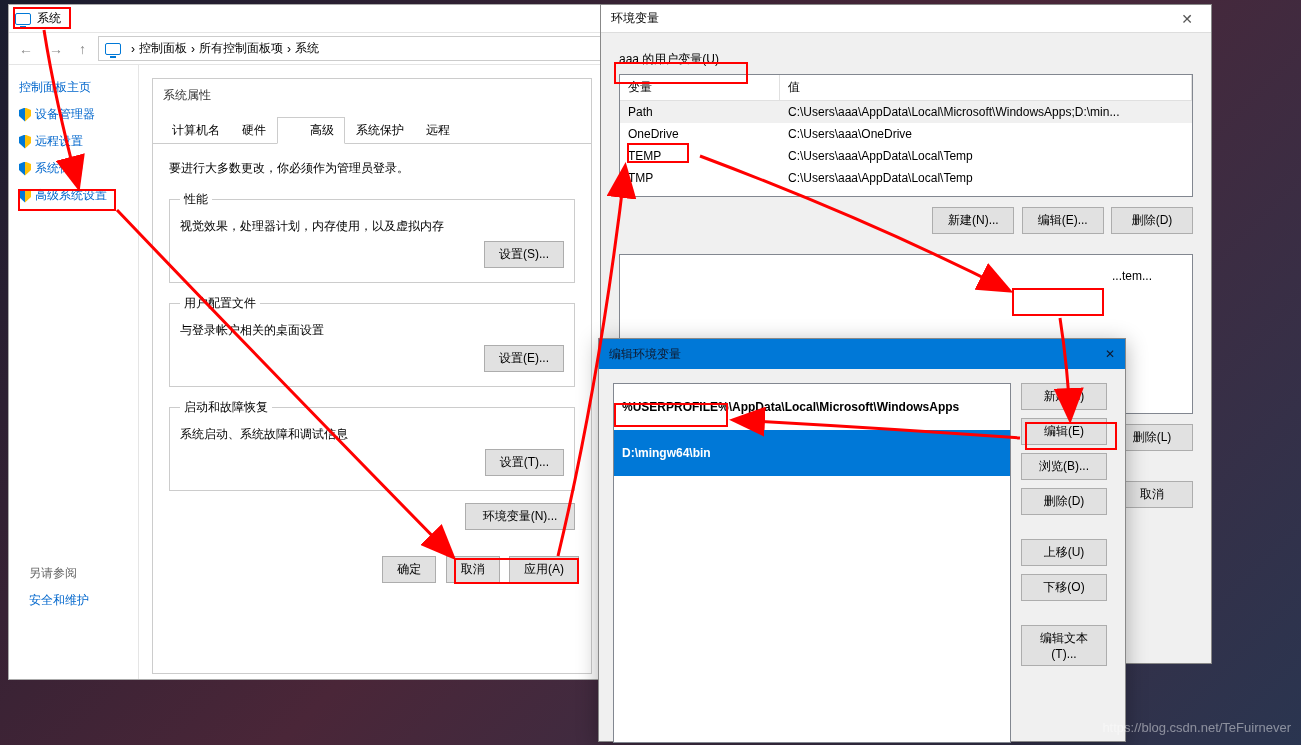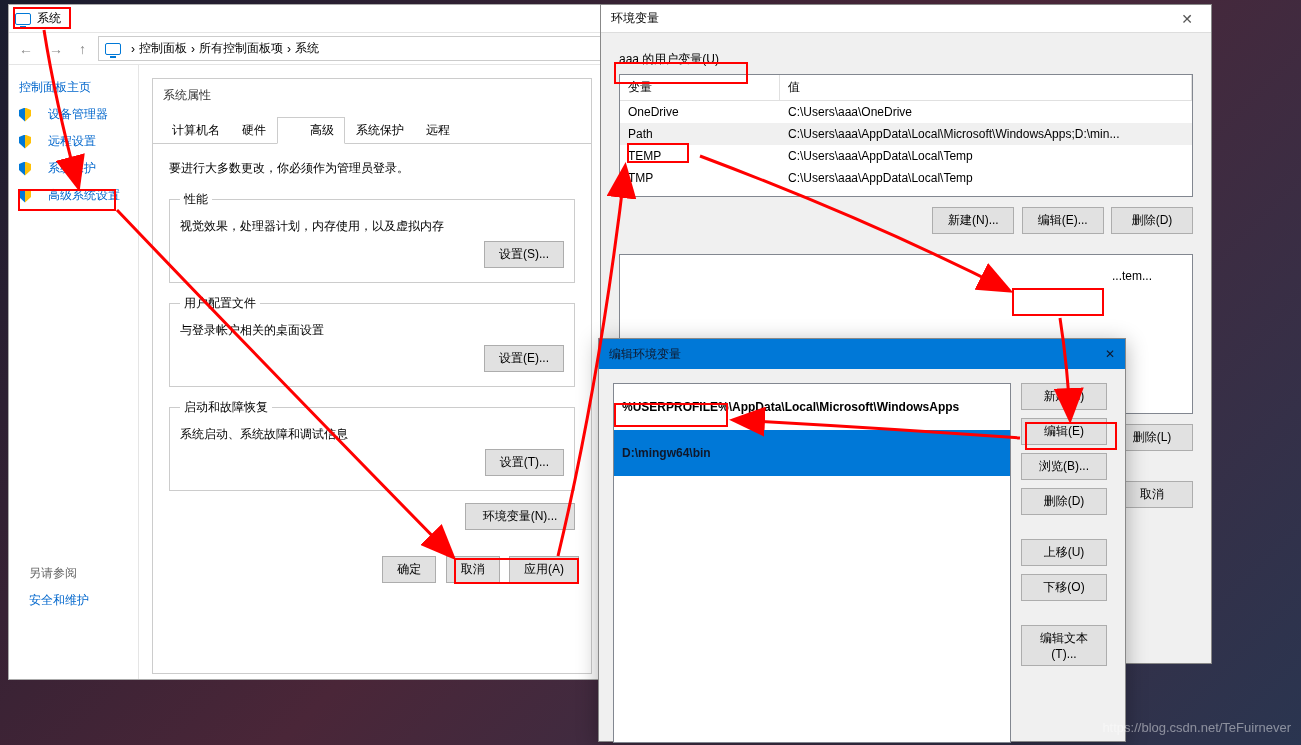--- a/index.html
+++ b/index.html
@@ -62,21 +62,21 @@
       display: flex;
       height: calc(100% - 60px);
     }
     .sidebar {
       width: 130px;
       padding: 14px 10px;
       border-right: 1px solid #e5e5e5;
     }
     .sidebar a { display: block; margin-bottom: 10px; text-decoration: none; }
     .sidebar .hdr { color: #0066cc; }
-    .sidebar .link { color: #0066cc; display: flex; align-items: center; gap: 17px; }
+    .sidebar .link { color: #0066cc; display: flex; align-items: center; gap: 4px; }
     .shield {
       width: 12px; height: 14px;
       background: linear-gradient(90deg, #0078d7 50%, #ffc107 50%);
       clip-path: polygon(50% 0, 100% 18%, 100% 60%, 50% 100%, 0 60%, 0 18%);
     }
     .sidebar-footer { position: absolute; bottom: 60px; left: 20px; }
     .sidebar-footer .t { color: #666; margin-bottom: 10px; }
 
     
     .props {
@@ -147,21 +147,21 @@
       height: 30px; background: #0078d7; color: #0f172a;
       display: flex; align-items: center; justify-content: space-between;
       padding: 0 10px;
     }
     .edit-body { padding: 14px; display: flex; gap: 10px; }
     .edit-list {
       border: 1px solid #828790; background: #fff;
       width: 398px; height: 360px;
     }
     .edit-list .item { padding: 16px 8px; font-weight: bold; }
-    .edit-list .item.sel { background: #0078d7; color: #0f172a; }
+    .edit-list .item.sel { background: #0078d7; color: #ffffff; }
     .edit-side { display: flex; flex-direction: column; gap: 8px; }
     .edit-side .btn { width: 86px; text-align: center; }
     .gap { height: 8px; }
 
     
     .hl { position: absolute; border: 2px solid #ff0000; pointer-events: none; z-index: 500; }
     
     svg.arrows { position: absolute; left: 0; top: 0; width: 1301px; height: 745px; pointer-events: none; z-index: 490; }
 
     .watermark {
@@ -263,27 +263,27 @@
     <span>环境变量</span>
     <span class="close-x">✕</span>
   </div>
   <div class="env-body">
     <div class="group-label">aaa 的用户变量(U)</div>
     <div class="listbox">
       <div class="list-head">
         <div class="col-var">变量</div>
         <div class="col-val">值</div>
       </div>
+      <div class="list-row sel">
+        <div class="col-var">Path</div>
+        <div class="col-val">C:\Users\aaa\AppData\Local\Microsoft\WindowsApps;D:\min...</div>
+      </div>
       <div class="list-row">
         <div class="col-var">OneDrive</div>
         <div class="col-val">C:\Users\aaa\OneDrive</div>
-      </div>
-      <div class="list-row sel">
-        <div class="col-var">Path</div>
-        <div class="col-val">C:\Users\aaa\AppData\Local\Microsoft\WindowsApps;D:\min...</div>
       </div>
       <div class="list-row">
         <div class="col-var">TEMP</div>
         <div class="col-val">C:\Users\aaa\AppData\Local\Temp</div>
       </div>
       <div class="list-row">
         <div class="col-var">TMP</div>
         <div class="col-val">C:\Users\aaa\AppData\Local\Temp</div>
       </div>
     </div>

